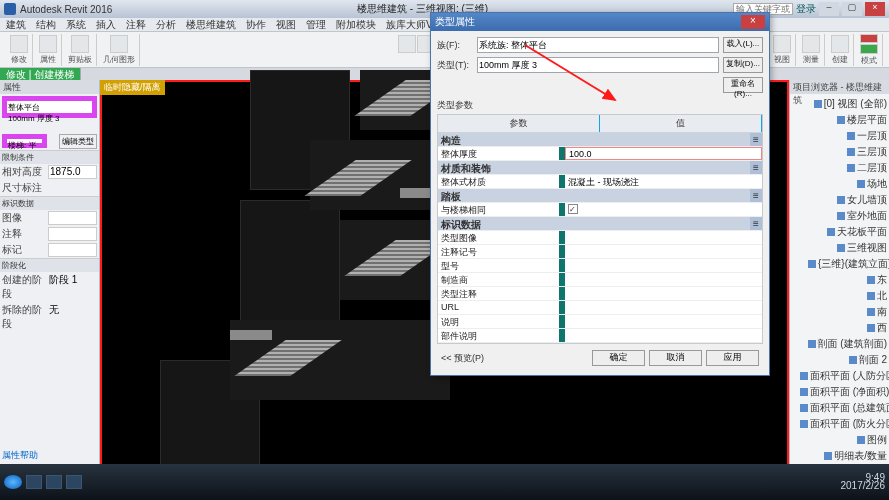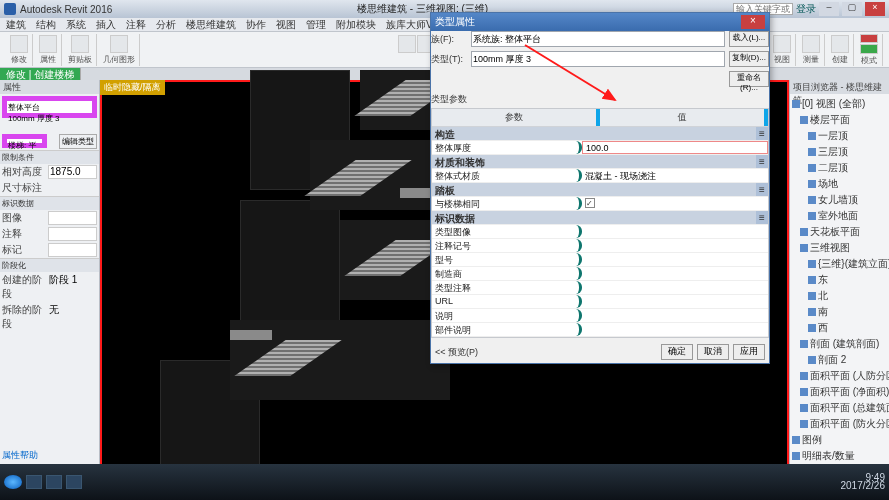--- a/index.html
+++ b/index.html
@@ -42,52 +42,52 @@
 .viewport .redframe { position: absolute; inset: 0; border: 2px solid #ff1a1a; }
 .viewport .viewtag { position: absolute; top: 0; left: 0; background: #d2a000; color: #fff; font-size: 9px; padding: 1px 4px; }
 .stair { position: absolute; background: #1a1a1a; }
 .stair .flight { position: absolute; width: 56px; height: 36px; background: repeating-linear-gradient(180deg,#b0b0b0 0 2px,#707070 2px 4px); transform: skewX(-55deg); }
 .stair .landing { position: absolute; width: 42px; height: 10px; background: #8a8a8a; }
 .bluepad { position: absolute; left: 360px; top: 214px; width: 68px; height: 16px; background: #1d46ff; transform: skewX(-45deg); opacity: .9; }
 .darkrect { position: absolute; background: #161616; border: 1px solid #2a2a2a; }
 
 .rightpanel { width: 100px; background: #f3f4f6; border-left: 1px solid #b8bec6; display: flex; flex-direction: column; }
 .rightpanel .hdr { height: 14px; background: #d8dce2; font-size: 9px; padding: 1px 3px; color: #444; }
-.rightpanel .tree { flex: 1; font-size: 8px; padding: 2px; color: #333; overflow: hidden; }
+.rightpanel .tree { flex: 1; font-size: 8px; padding: 2px; color: #333; overflow: hidden; text-align: right; }
 .rightpanel .tree div { padding: 1px 0 1px 6px; white-space: nowrap; }
 .rightpanel .tree .n1 { padding-left: 0; }
 .rightpanel .tree .n2 { padding-left: 8px; }
 .rightpanel .tree .n3 { padding-left: 16px; }
 .rightpanel .tree .ico { display: inline-block; width: 8px; height: 8px; background: #5a8ac8; margin-right: 2px; vertical-align: middle; }
 
 
 .dlg { position: absolute; left: 430px; top: 12px; width: 340px; background: #f0f0f0; border: 1px solid #4a73a8; box-shadow: 2px 2px 6px rgba(0,0,0,.3); z-index: 50; }
 .dlg .dlgtitle { height: 18px; background: linear-gradient(#5487c8,#3a6cae); color: #fff; font-size: 10px; display: flex; align-items: center; padding: 0 4px; }
 .dlg .dlgtitle .t { flex: 1; }
 .dlg .dlgtitle .x { width: 24px; height: 14px; background: #c84040; color: #fff; text-align: center; font-size: 10px; }
-.dlg .body { }
+.dlg .body { padding: 6px; }
 .dlg .toprow { display: flex; gap: 4px; align-items: center; margin-bottom: 4px; }
 .dlg .toprow .lbl { width: 36px; font-size: 9px; color: #333; }
 .dlg .toprow select, .dlg .toprow .sel { flex: 1; height: 16px; background: #fff; border: 1px solid #a0a6ae; font-size: 9px; padding: 1px; }
 .dlg .toprow .sbtn { width: 40px; height: 16px; background: #eee; border: 1px solid #999; font-size: 8px; text-align: center; }
 .dlg .paramhdr { font-size: 9px; color: #333; margin: 6px 0 2px; }
 .dlg .grid { border: 1px solid #c6c9ce; background: #fff; }
 .dlg .grid .gh { display: flex; background: #e8ebef; border-bottom: 1px solid #d0d3d8; }
-.dlg .grid .gh div { flex: 1; font-size: 9px; padding: 2px 4px; color: #333; text-align: center; border-right: 4px solid #0ea5e9; }
+.dlg .grid .gh div { flex: 1; font-size: 9px; padding: 2px 4px; color: #333; text-align: center; border-right: 1px solid #0ea5e9; }
 .dlg .grid .gr { display: flex; border-bottom: 1px solid #eee; height: 14px; }
 .dlg .grid .gr.cat { background: #c8d2e0; }
 .dlg .grid .gr.cat div { font-size: 10px; padding: 1px 3px; color: #333; font-weight: 700; flex: 1; }
 .dlg .grid .gr.cat .plus { width: 12px; flex: none; background: #aec0d8; text-align: center; }
-.dlg .grid .gr div.k { width: 150px; font-size: 9px; padding: 1px 3px; color: #222; border-right: 3px solid #0f766e; border-radius: 6px; }
+.dlg .grid .gr div.k { width: 127px; font-size: 9px; padding: 1px 3px; color: #222; border-right: 6px solid #0f766e; }
 .dlg .grid .gr div.v { flex: 1; font-size: 9px; padding: 1px 3px; }
 .dlg .grid .gr div.v.active { background: #fff; border: 1px solid #e88; }
 .dlg .grid .gr .chk { width: 10px; height: 10px; border: 1px solid #888; display: inline-block; background: #fff; }
 .dlg .grid .gr .chk.on::after { content: "✓"; font-size: 8px; color: #333; position: relative; top: -2px; }
 .dlg .footer { display: flex; justify-content: flex-end; gap: 4px; padding: 6px 4px 2px; }
-.dlg .footer .fb { width: 32px; height: 16px; background: #eee; border: 1px solid #999; font-size: 9px; text-align: center; }
+.dlg .footer .fb { width: 53px; height: 16px; background: #eee; border: 1px solid #999; font-size: 9px; text-align: center; }
 .dlg .preview { font-size: 9px; color: #333; padding: 2px 0; }
 
 .arrow { position: absolute; left: 520px; top: 40px; width: 110px; height: 70px; z-index: 60; pointer-events: none; }
 
 .taskbar { position: absolute; bottom: 0; left: 0; right: 0; height: 36px; background: linear-gradient(#27333f,#0d1218); display: flex; align-items: center; padding: 0 4px; gap: 4px; }
 .taskbar .start { width: 18px; height: 14px; background: radial-gradient(#5bb7ff,#0a5fbf); border-radius: 50%; }
 .taskbar .ticon { width: 16px; height: 14px; background: #2c4560; border: 1px solid #3a5670; }
 .taskbar .tray { margin-left: auto; color: #cfd8e4; font-size: 8px; text-align: right; line-height: 8px; }
 
 .viewbar { position: absolute; bottom: 0; left: 0; height: 12px; background: #e6e8ec; width: 100%; font-size: 8px; display: flex; align-items: center; gap: 4px; padding: 0 4px; color: #444; }

